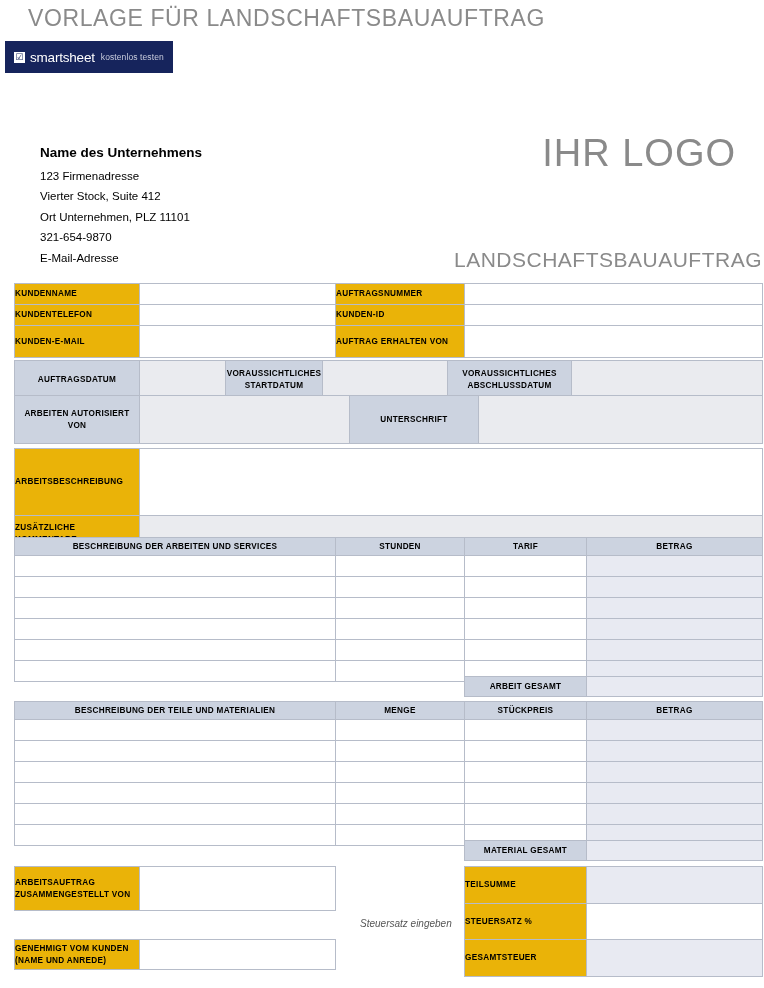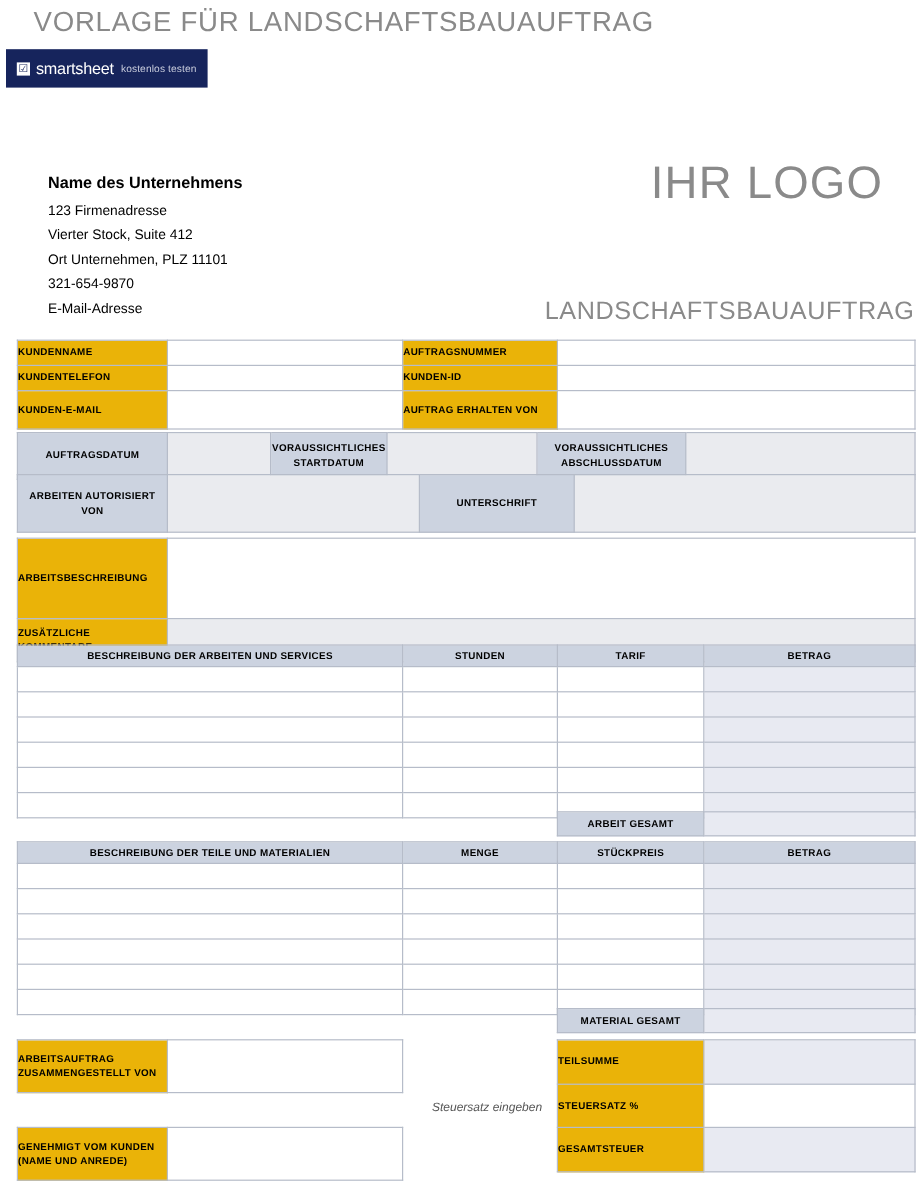--- a/index.html
+++ b/index.html
@@ -411,21 +411,21 @@
     </tbody>
   </table>
 
   <table class="tbl" style="left:14px; top:939px; width:321px;">
     <colgroup>
         <col style="width:125px">
         <col style="width:196px">
       </colgroup>
     <tbody>
       <tr>
-        <td class="lbl" style="height:44px">GENEHMIGT VOM KUNDEN (NAME UND ANREDE)</td>
+        <td class="lbl" style="height:30px">GENEHMIGT VOM KUNDEN (NAME UND ANREDE)</td>
         <td class="fld-white"></td>
       </tr>
     </tbody>
   </table>
 
   <div class="hint" style="left:360px; top:918px;">Steuersatz eingeben</div>
 
   <table class="tbl" style="left:464px; top:866px; width:298px;">
     <colgroup>
         <col style="width:122px">

